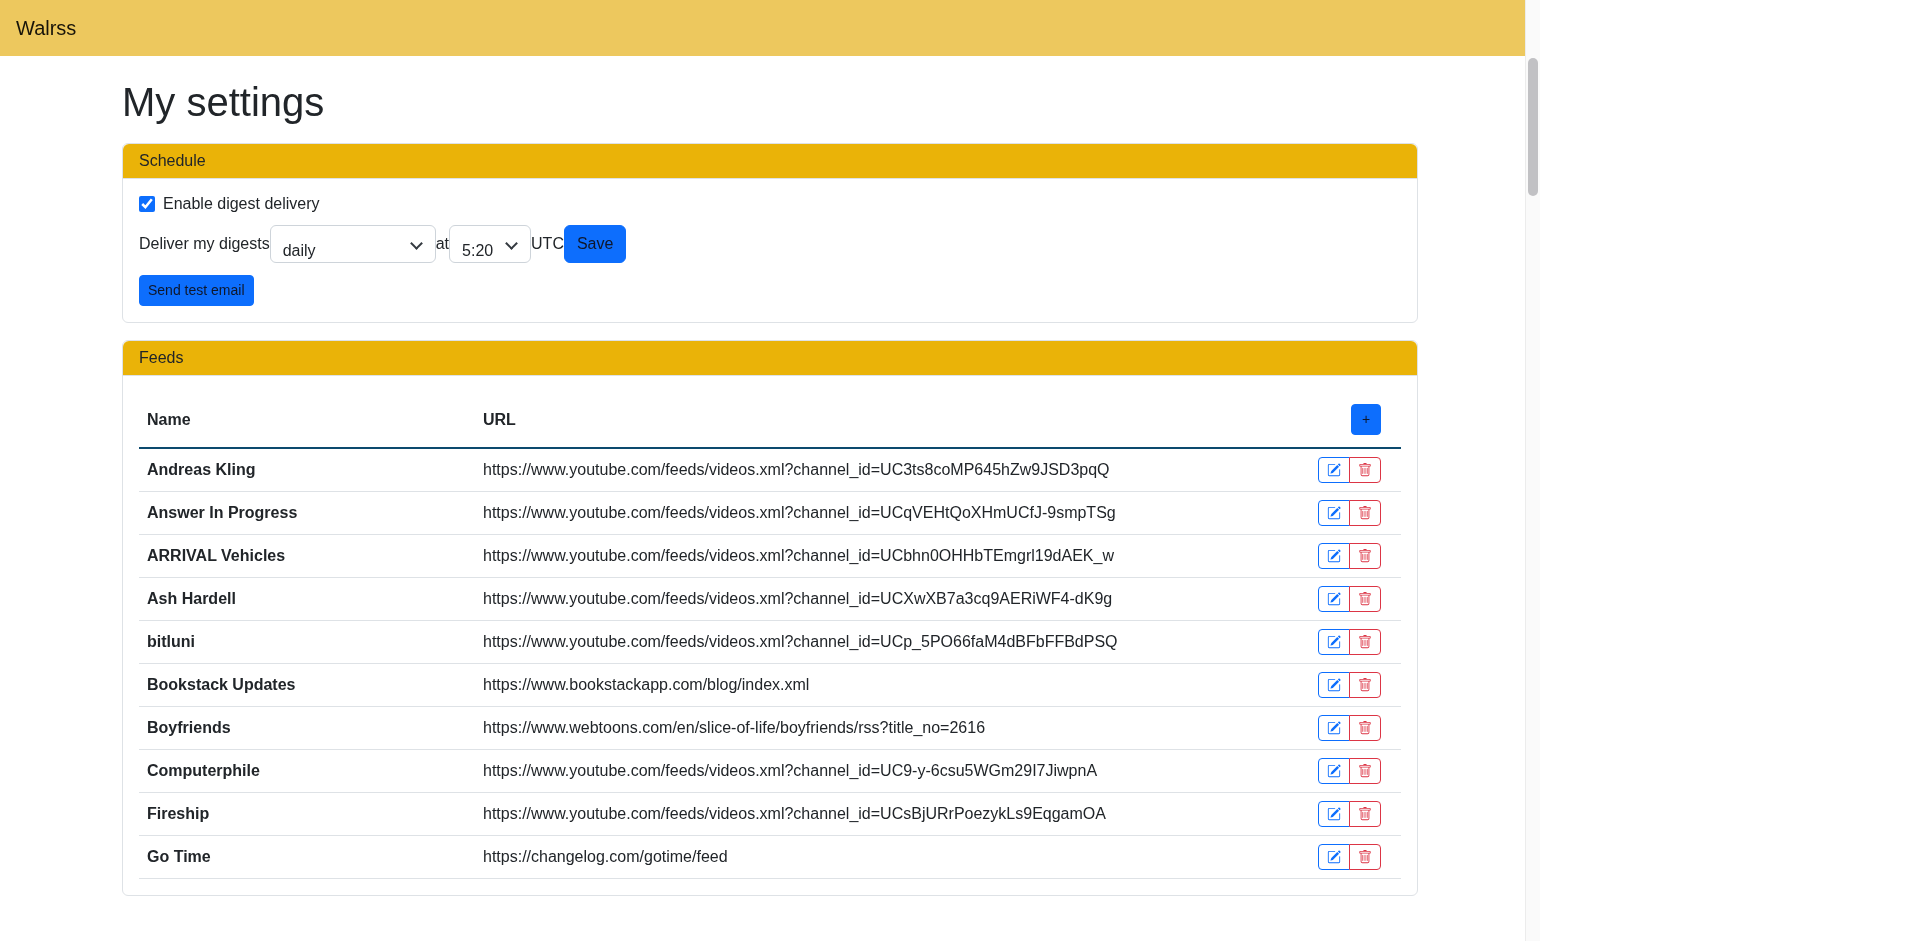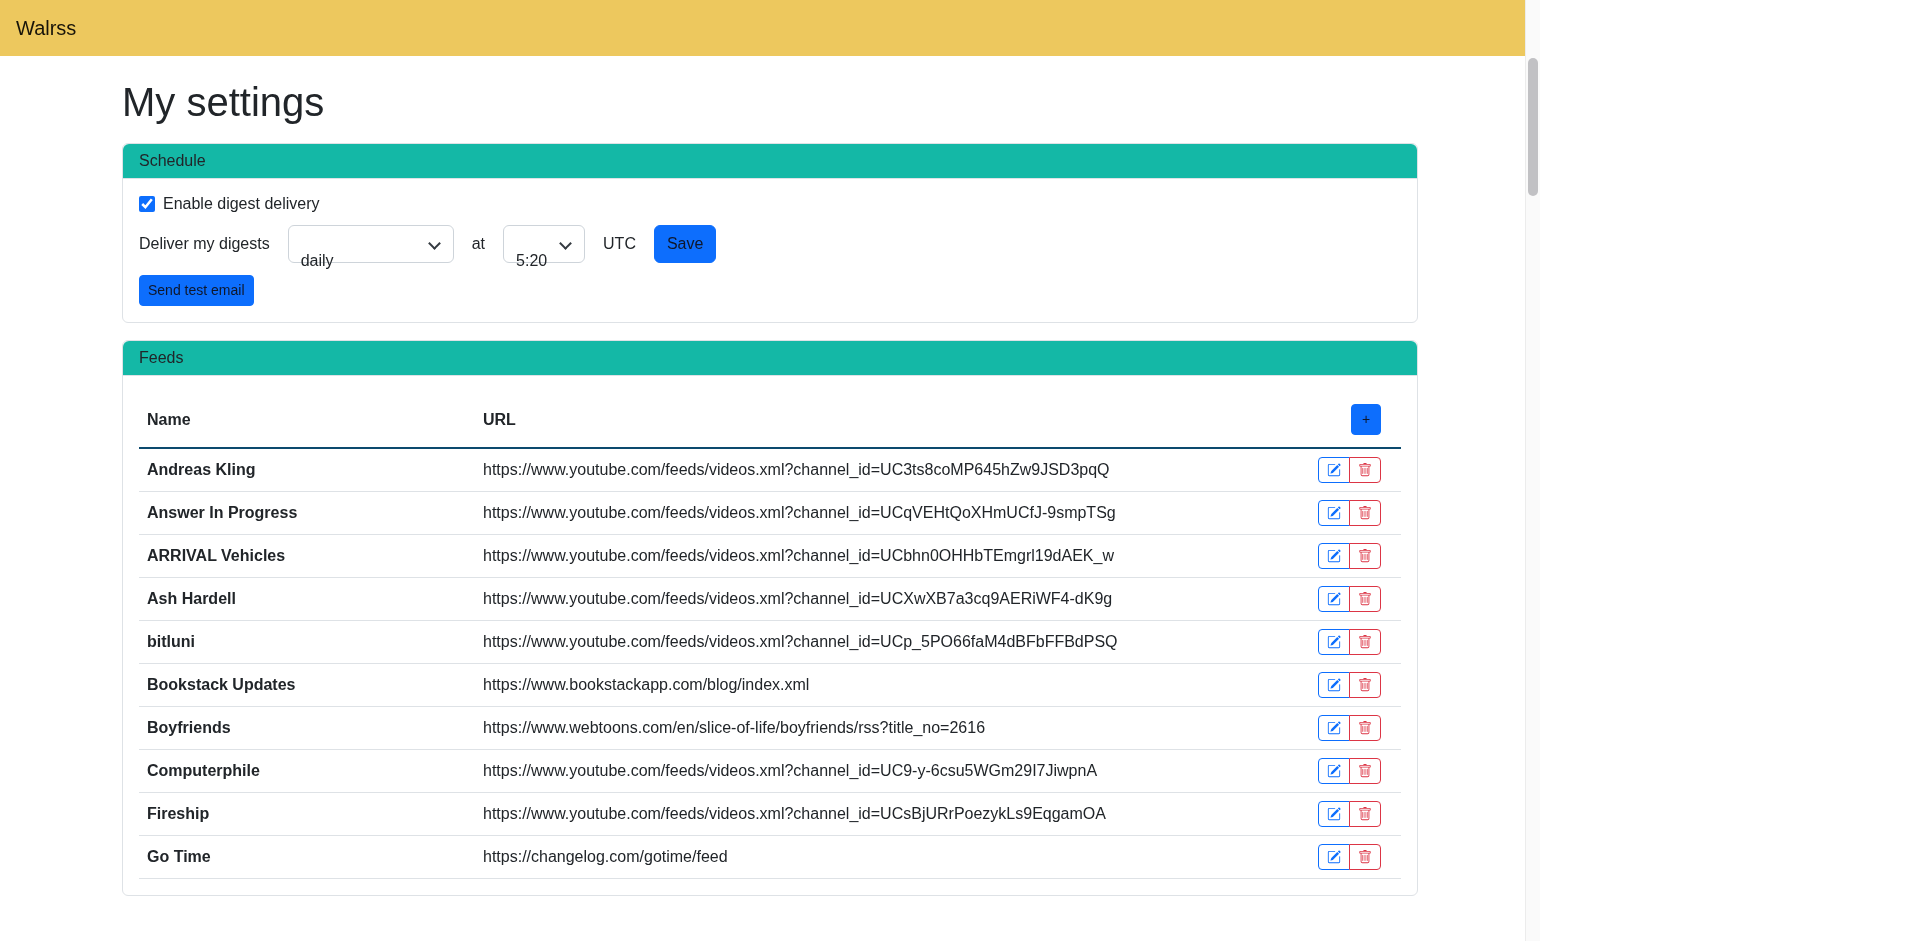--- a/index.html
+++ b/index.html
@@ -41,21 +41,21 @@
     margin: 0 0 18px;
   }
   .card {
     border: 1px solid #dee2e6;
     border-radius: 6px;
     background: #fff;
     margin-bottom: 17px;
   }
   .card-header {
     padding: 8px 16px;
-    background: #14b8a6;
+    background: #eab308;
     border-bottom: 1px solid #dee2e6;
     border-radius: 6px 6px 0 0;
     font-size: 16px;
   }
   .card-body { padding: 16px; }
 
   
   .form-check {
     display: flex;
     align-items: center;
@@ -65,30 +65,29 @@
     width: 16px;
     height: 16px;
     margin: 0 8px 0 0;
     accent-color: var(--color-primary, #0d6efd);
     cursor: pointer;
   }
   .form-check label { cursor: pointer; }
   .controls {
     display: flex;
     align-items: center;
-    gap: 18px;
     margin-bottom: 12px;
   }
   .select {
     position: relative;
     border: 1px solid #ced4da;
     border-radius: 6px;
     height: 38px;
     line-height: 36px;
-    padding: 17px 36px 0 12px;
+    padding: 7px 36px 0 12px;
     background: #fff;
     cursor: pointer;
     color: #212529;
   }
   .select::after {
     content: "";
     position: absolute;
     right: 14px;
     top: 13px;
     width: 7px;

